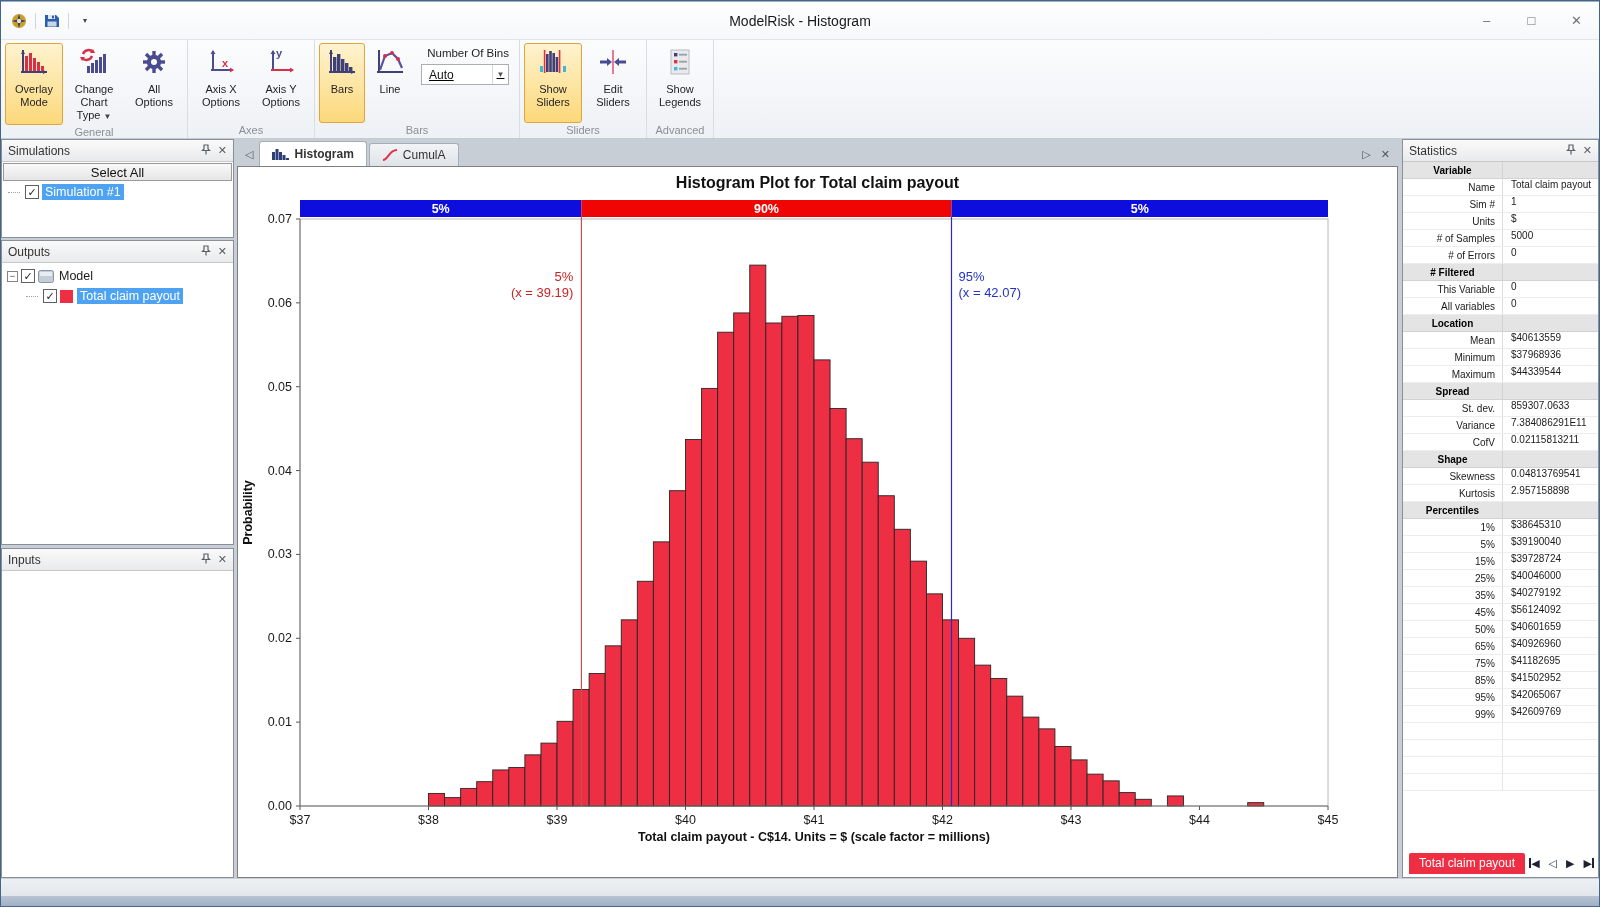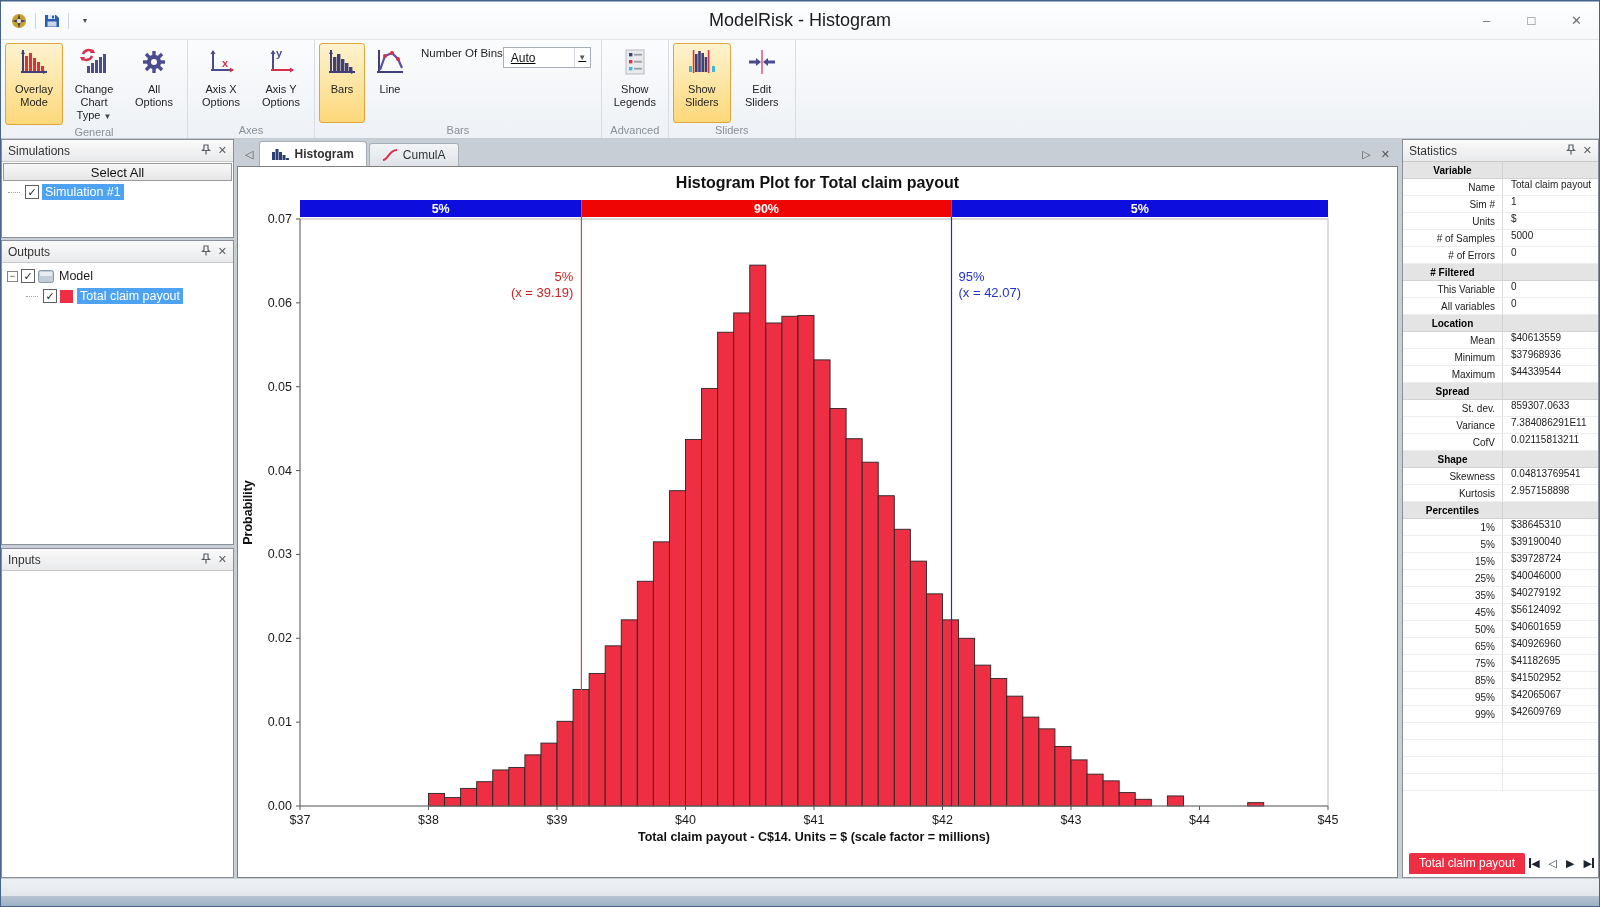--- a/index.html
+++ b/index.html
@@ -4,21 +4,21 @@
 <style>
   * { margin:0; padding:0; box-sizing:border-box; }
   html,body { width:1600px; height:907px; font-family:"Liberation Sans", sans-serif; background:#e8eaed; }
   .window { width:1600px; height:907px; display:flex; flex-direction:column; border:1px solid #46648a; background:#f3f5f7; overflow:hidden; }
 
   
   .titlebar { height:38px; background:linear-gradient(#fdfefe,#f6f8fa); display:flex; align-items:center; position:relative; border-top:1px solid #9fb0c2; flex:0 0 auto; }
   .qat { display:flex; align-items:center; gap:6px; padding-left:8px; }
   .qat-sep { width:1px; height:16px; background:#d0d5db; }
   .qat-btn { display:flex; align-items:center; justify-content:center; width:20px; height:20px; }
-  .win-title { position:absolute; left:0; right:0; text-align:center; font-size:18px; color:#1a1a1a; }
+  .win-title { position:absolute; left:0; right:0; text-align:center; font-size:14px; color:#1a1a1a; }
   .win-controls { margin-left:auto; display:flex; }
   .win-btn { width:45px; height:28px; display:flex; align-items:center; justify-content:center; color:#707070; font-size:13px; }
 
   
   .tabrow { height:27px; display:flex; align-items:flex-end; background:#f3f5f7; padding-left:6px; flex:0 0 auto; position:relative; }
   .rtab { padding:4px 16px 5px; font-size:12.5px; color:#333; }
   .rtab.file { background:linear-gradient(#4a94dc,#1f66b0); color:#fff; border-radius:2px 2px 0 0; padding:4px 22px 5px; }
   .rtab.active { background:#fbfcfd; border:1px solid #bcc3cb; border-bottom:none; border-radius:2px 2px 0 0; color:#1a1a1a; }
   .tabrow-right { position:absolute; right:10px; top:4px; display:flex; align-items:center; gap:8px; }
   .chev-up { width:8px; height:8px; border-left:2px solid #707a85; border-top:2px solid #707a85; transform:rotate(45deg) translateY(2px); }
@@ -26,21 +26,21 @@
 
   
   .ribbon { height:100px; background:linear-gradient(#fbfcfd,#eef1f5); border-top:1px solid #e2e6ea; border-bottom:1px solid #c5cbd3; display:flex; flex:0 0 auto; }
   .rgroup { display:flex; flex-direction:column; border-right:1px solid #d8dde3; padding:3px 4px 0; }
   .rgroup-body { display:flex; flex:1; align-items:stretch; gap:2px; }
   .rgroup-label { text-align:center; font-size:11px; color:#8a8f96; padding:1px 0 2px; }
   .big-btn { width:58px; display:flex; flex-direction:column; align-items:center; justify-content:flex-start; padding:4px 2px 2px; border:1px solid transparent; border-radius:3px; }
   .big-btn .blabel { font-size:11px; color:#1f1f1f; text-align:center; line-height:1.18; margin-top:3px; }
   .big-btn.on { background:linear-gradient(#fef3cf,#fcd87a); border-color:#e0a53c; }
   .drop-arrow { font-size:8px; color:#444; }
-  .bins-box { display:flex; flex-direction:row; align-items:flex-start; padding:4px 6px; }
+  .bins-box { display:flex; flex-direction:column; align-items:flex-end; padding:4px 6px; }
   .bins-label { font-size:11.5px; color:#1f1f1f; margin-bottom:5px; }
   .combo { width:88px; height:21px; background:#fff; border:1px solid #a8aeb6; display:flex; align-items:center;text-decoration:underline; }
   .combo .cval { flex:1; font-size:12px; padding-left:7px; color:#111; }
   .combo .cbtn { width:16px; height:100%; display:flex; align-items:center; justify-content:center; font-size:8px; color:#555; border-left:1px solid #d5d9de; }
 
   
   .main { flex:1; display:flex; background:#c8ced6; min-height:0; }
   .panel { background:#fff; border:1px solid #8a9099; display:flex; flex-direction:column; min-height:0; }
   .phead { height:22px; background:linear-gradient(#fafafa,#e9eaec); border-bottom:1px solid #c8c8c8; display:flex; align-items:center; padding:0 6px; flex:0 0 auto; }
   .phead .ptitle { font-size:12px; color:#333; flex:1; }
@@ -246,40 +246,20 @@
             <span class="cval">Auto</span>
             <span class="cbtn">▼</span>
           </div>
         </div>
       </div>
       <div class="rgroup-label">Bars</div>
     </div>
 
     <div class="rgroup">
       <div class="rgroup-body">
-        <div class="big-btn">
-          <span>
-            <svg width="30" height="28" viewBox="0 0 30 28">
-                <rect x="6" y="2" width="18" height="24" fill="#e8eaec" stroke="#b8bcc2"></rect>
-                <rect x="9" y="5" width="3.4" height="3.4" fill="#3f3f7a"></rect>
-                <rect x="14" y="5.8" width="8" height="1.8" fill="#9aa0a8"></rect>
-                <rect x="9" y="12" width="3.4" height="3.4" fill="#e03048"></rect>
-                <rect x="14" y="12.8" width="8" height="1.8" fill="#9aa0a8"></rect>
-                <rect x="9" y="19" width="3.4" height="3.4" fill="#3db6e0"></rect>
-                <rect x="14" y="19.8" width="8" height="1.8" fill="#9aa0a8"></rect>
-              </svg>
-          </span>
-          <span class="blabel">Show Legends</span>
-        </div>
-      </div>
-      <div class="rgroup-label">Advanced</div>
-    </div>
-
-    <div class="rgroup">
-      <div class="rgroup-body">
         <div class="big-btn on">
           <span>
             <svg width="30" height="28" viewBox="0 0 30 28">
                 <rect x="2" y="18" width="3" height="6" fill="#3db6e0"></rect>
                 <rect x="25" y="18" width="3" height="6" fill="#3db6e0"></rect>
                 <rect x="8" y="6" width="2.6" height="18" fill="#3f3f7a"></rect>
                 <rect x="11.2" y="3" width="2.6" height="21" fill="#3f3f7a"></rect>
                 <rect x="14.4" y="5" width="2.6" height="19" fill="#3f3f7a"></rect>
                 <rect x="17.6" y="9" width="2.6" height="15" fill="#3f3f7a"></rect>
                 <line x1="6.6" y1="2" x2="6.6" y2="25" stroke="#e03048" stroke-width="1.6"></line>
@@ -295,20 +275,40 @@
                 <line x1="2" y1="14" x2="11" y2="14" stroke="#4b4b8f" stroke-width="3"></line>
                 <path d="M14 14 l-5 -4 v8 z" fill="#4b4b8f"></path>
                 <line x1="28" y1="14" x2="19" y2="14" stroke="#4b4b8f" stroke-width="3"></line>
                 <path d="M16 14 l5 -4 v8 z" fill="#4b4b8f"></path>
               </svg>
           </span>
           <span class="blabel">Edit Sliders</span>
         </div>
       </div>
       <div class="rgroup-label">Sliders</div>
+    </div>
+
+    <div class="rgroup">
+      <div class="rgroup-body">
+        <div class="big-btn">
+          <span>
+            <svg width="30" height="28" viewBox="0 0 30 28">
+                <rect x="6" y="2" width="18" height="24" fill="#e8eaec" stroke="#b8bcc2"></rect>
+                <rect x="9" y="5" width="3.4" height="3.4" fill="#3f3f7a"></rect>
+                <rect x="14" y="5.8" width="8" height="1.8" fill="#9aa0a8"></rect>
+                <rect x="9" y="12" width="3.4" height="3.4" fill="#e03048"></rect>
+                <rect x="14" y="12.8" width="8" height="1.8" fill="#9aa0a8"></rect>
+                <rect x="9" y="19" width="3.4" height="3.4" fill="#3db6e0"></rect>
+                <rect x="14" y="19.8" width="8" height="1.8" fill="#9aa0a8"></rect>
+              </svg>
+          </span>
+          <span class="blabel">Show Legends</span>
+        </div>
+      </div>
+      <div class="rgroup-label">Advanced</div>
     </div>
   </div>
 
   <div class="main">
 
     <div class="left-col">
       <div class="panel sim-panel">
         <div class="phead">
           <span class="ptitle">Simulations</span>
           <span class="picon"><svg width="10" height="11" viewBox="0 0 10 11">

